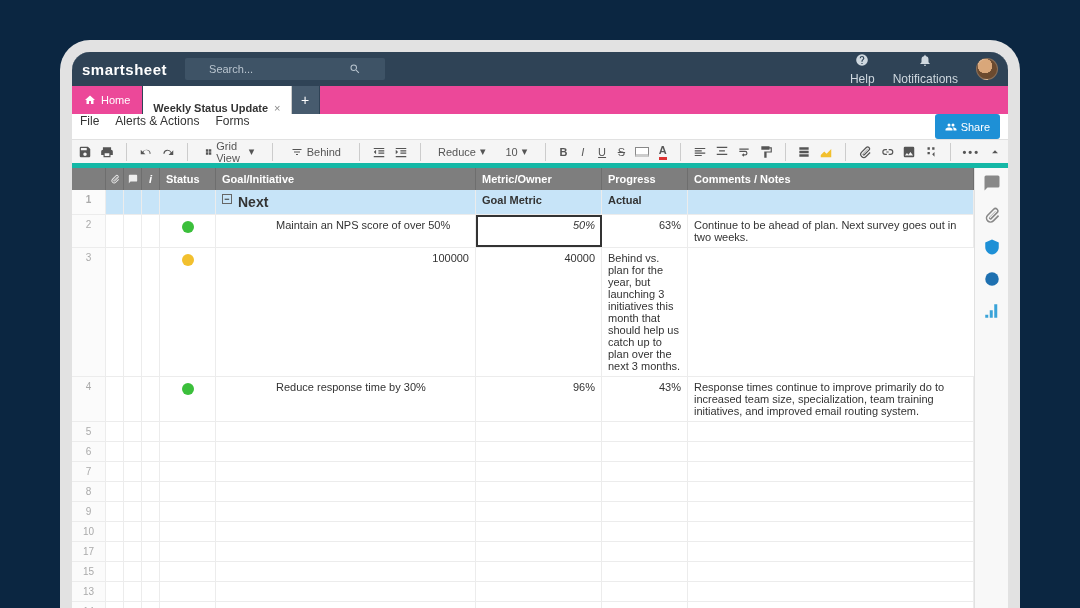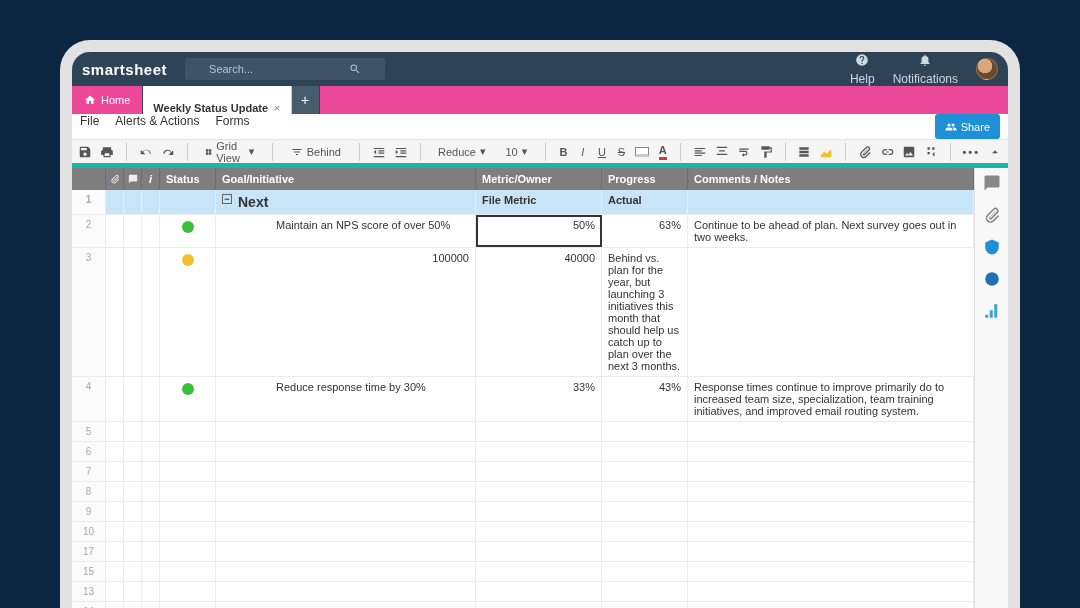--- a/index.html
+++ b/index.html
@@ -116,21 +116,21 @@
   .row > div { border-right:1px solid #ececec; padding:4px 6px; display:flex; align-items:flex-start; }
   .row .rn { background:#fbfbfb; color:#aaa; justify-content:center; font-size:10px; }
   .row.header-row { background:#c7e4f8; font-weight:bold; }
   .row.header-row .goal-cell { font-size:14px; }
   .collapse { margin-right:6px; display:inline-flex; align-items:center; justify-content:center; width:10px; height:10px; border:1px solid #666; font-size:9px; line-height:1; }
   .status-dot { width:12px; height:12px; border-radius:50%; margin:2px auto 0; }
   .dot-green { background:#3bbf3b; }
   .dot-yellow { background:#f2c02e; }
   .metric-cell { justify-content:flex-end; }
   .progress-cell { justify-content:flex-end; }
-  .selected-cell { outline:2px solid #333; outline-offset:-2px; }
+  .selected-cell { outline:2px solid #333; outline-offset:-2px;font-style:italic; }
   .indent { padding-left: 60px !important; }
 
   .right-rail {
     width: 34px; background:#f8f8f8; border-left:1px solid #e1e1e1;
     display:flex; flex-direction:column; align-items:center; padding-top:6px; gap:14px;
   }
   .right-rail .rail-ic { width:18px; height:18px; fill:#888; cursor:pointer; }
 </style>
 </head>
 <body>
@@ -358,21 +358,21 @@
         <div class="row header-row">
           <div class="rn">1</div>
           <div></div>
               <div></div>
               <div></div>
               <div></div>
           <div class="goal-cell">
             <span class="collapse">−</span>
             <span>Next</span>
           </div>
-          <div class="metric-cell" style="justify-content:flex-start">File Metric</div>
+          <div class="metric-cell" style="justify-content:flex-start">Goal Metric</div>
           <div style="justify-content:flex-start">Actual</div>
           <div></div>
         </div>
 
         <div class="row">
           <div class="rn">2</div>
           <div></div>
               <div></div>
               <div></div>
           <div>
@@ -399,21 +399,21 @@
 
         <div class="row">
           <div class="rn">4</div>
           <div></div>
               <div></div>
               <div></div>
           <div>
                 <span class="status-dot dot-green"></span>
               </div>
           <div class="indent">Reduce response time by 30%</div>
-          <div class="metric-cell">33%</div>
+          <div class="metric-cell">96%</div>
           <div class="progress-cell">43%</div>
           <div>Response times continue to improve primarily do to increased team size, specialization, team training initiatives, and improved email routing system.</div>
         </div>
 
         <div class="row">
               <div class="rn">5</div>
               <div></div>
               <div></div>
               <div></div>
               <div></div>

